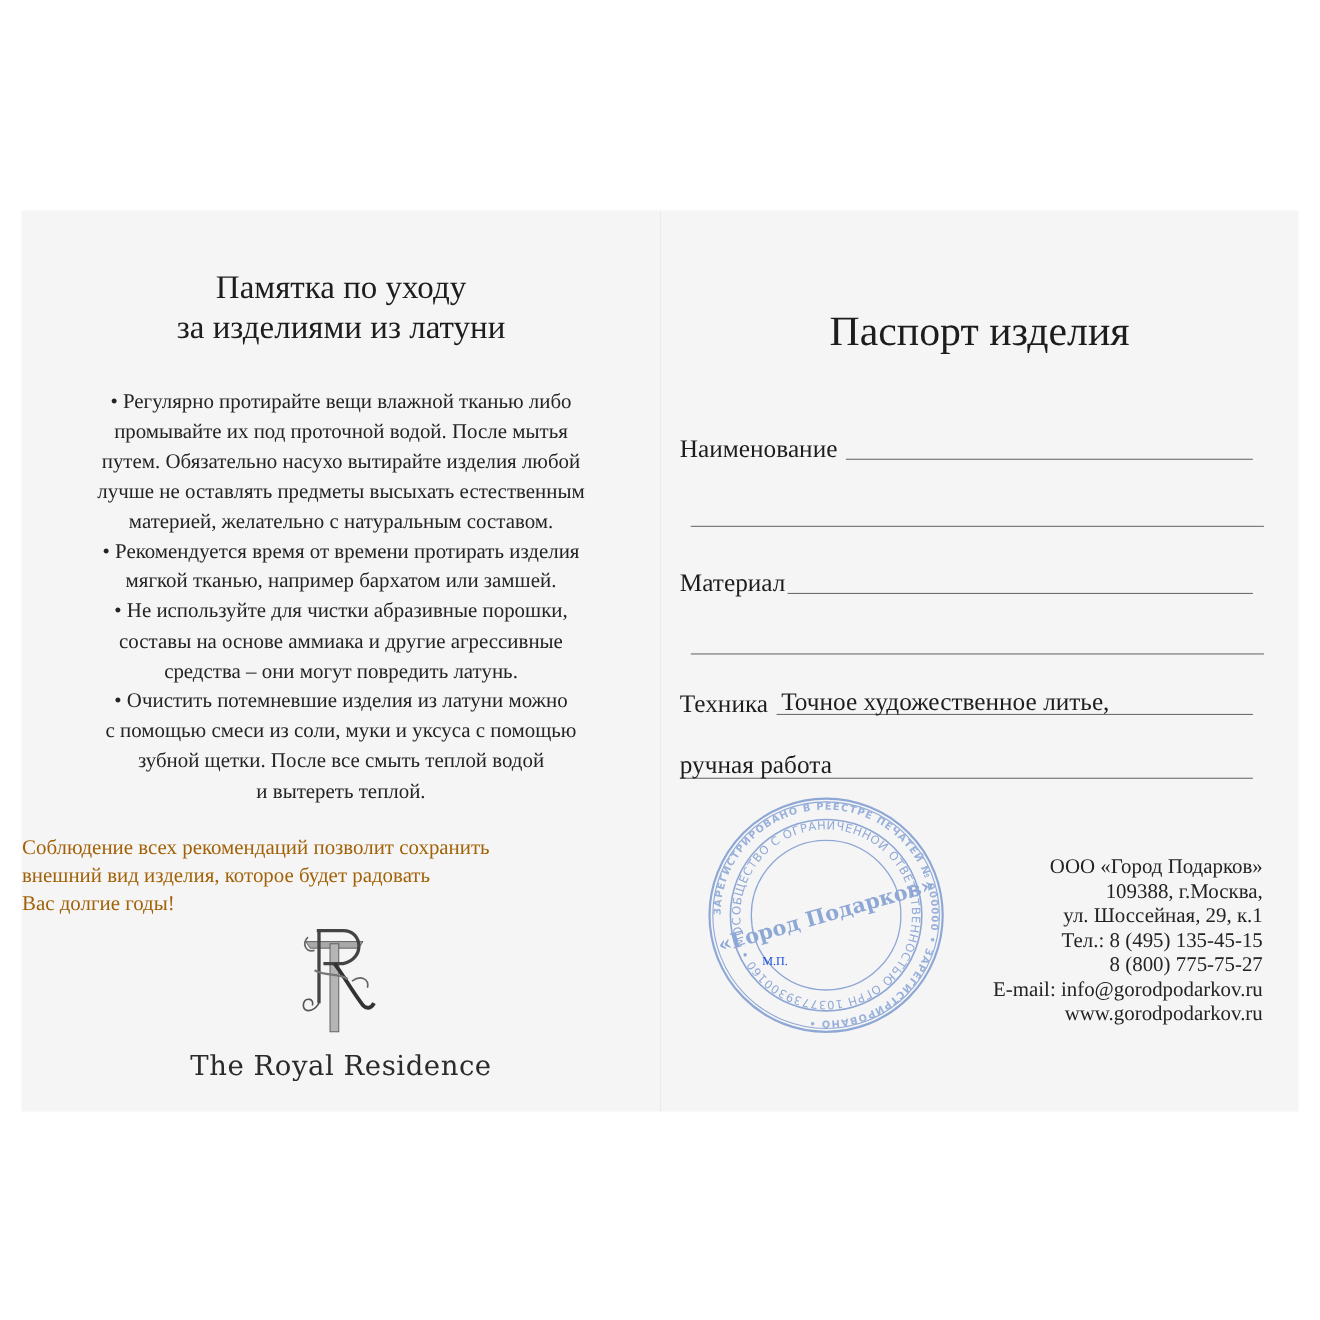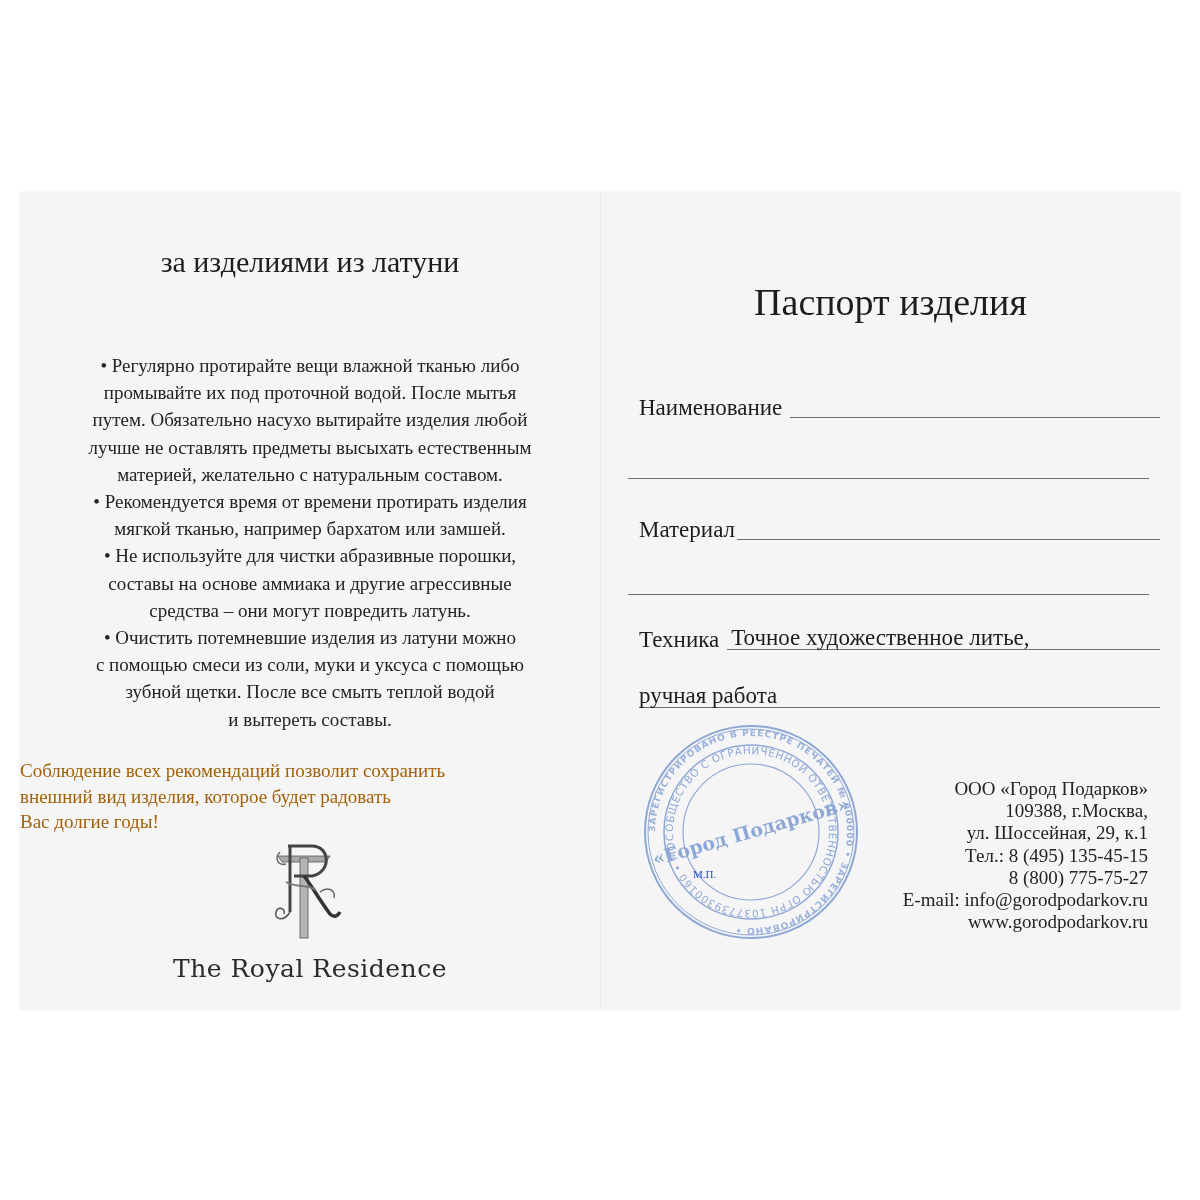--- a/index.html
+++ b/index.html
@@ -98,21 +98,21 @@
       top: 88px;
       width: 579px;
       text-align: center;
       font-size: 38px;
       line-height: 44px;
       font-weight: normal;
       margin: 0;
     }
     .field-row {
       position: absolute;
-      left: 38px;
+      left: 17px;
       width: 521px;
       height: 34px;
       display: flex;
       align-items: flex-end;
       font-size: 23px;
     }
     .field-label { white-space: nowrap; padding-right: 8px; line-height: 28px; }
     .field-line {
       flex: 1;
       border-bottom: 1.5px solid #6e6e6e;
@@ -161,38 +161,39 @@
     .company .line { display: block; white-space: nowrap; }
   </style>
 </head>
 <body>
 
 <div class="doc">
   <div class="fold"></div>
 
   <div class="panel left">
     <h1 class="care-title">
+      <span style="display:block">Памятка по уходу</span>
       <span style="display:block">за изделиями из латуни</span>
     </h1>
 
     <div class="care-body">
       <span class="line">• Регулярно протирайте вещи влажной тканью либо</span>
       <span class="line">промывайте их под проточной водой. После мытья</span>
       <span class="line">путем. Обязательно насухо вытирайте изделия любой</span>
       <span class="line">лучше не оставлять предметы высыхать естественным</span>
       <span class="line">материей, желательно с натуральным составом.</span>
       <span class="line">• Рекомендуется время от времени протирать изделия</span>
       <span class="line">мягкой тканью, например бархатом или замшей.</span>
       <span class="line">• Не используйте для чистки абразивные порошки,</span>
       <span class="line">составы на основе аммиака и другие агрессивные</span>
       <span class="line">средства – они могут повредить латунь.</span>
       <span class="line">• Очистить потемневшие изделия из латуни можно</span>
       <span class="line">с помощью смеси из соли, муки и уксуса с помощью</span>
       <span class="line">зубной щетки. После все смыть теплой водой</span>
-      <span class="line">и вытереть составы.</span>
+      <span class="line">и вытереть теплой.</span>
     </div>
 
     <div class="care-closing">
       <span class="line">Соблюдение всех рекомендаций позволит сохранить</span>
       <span class="line">внешний вид изделия, которое будет радовать</span>
       <span class="line">Вас долгие годы!</span>
     </div>
 
     <div class="logo-mark">
       <svg width="90" height="98" viewBox="0 0 90 98">

